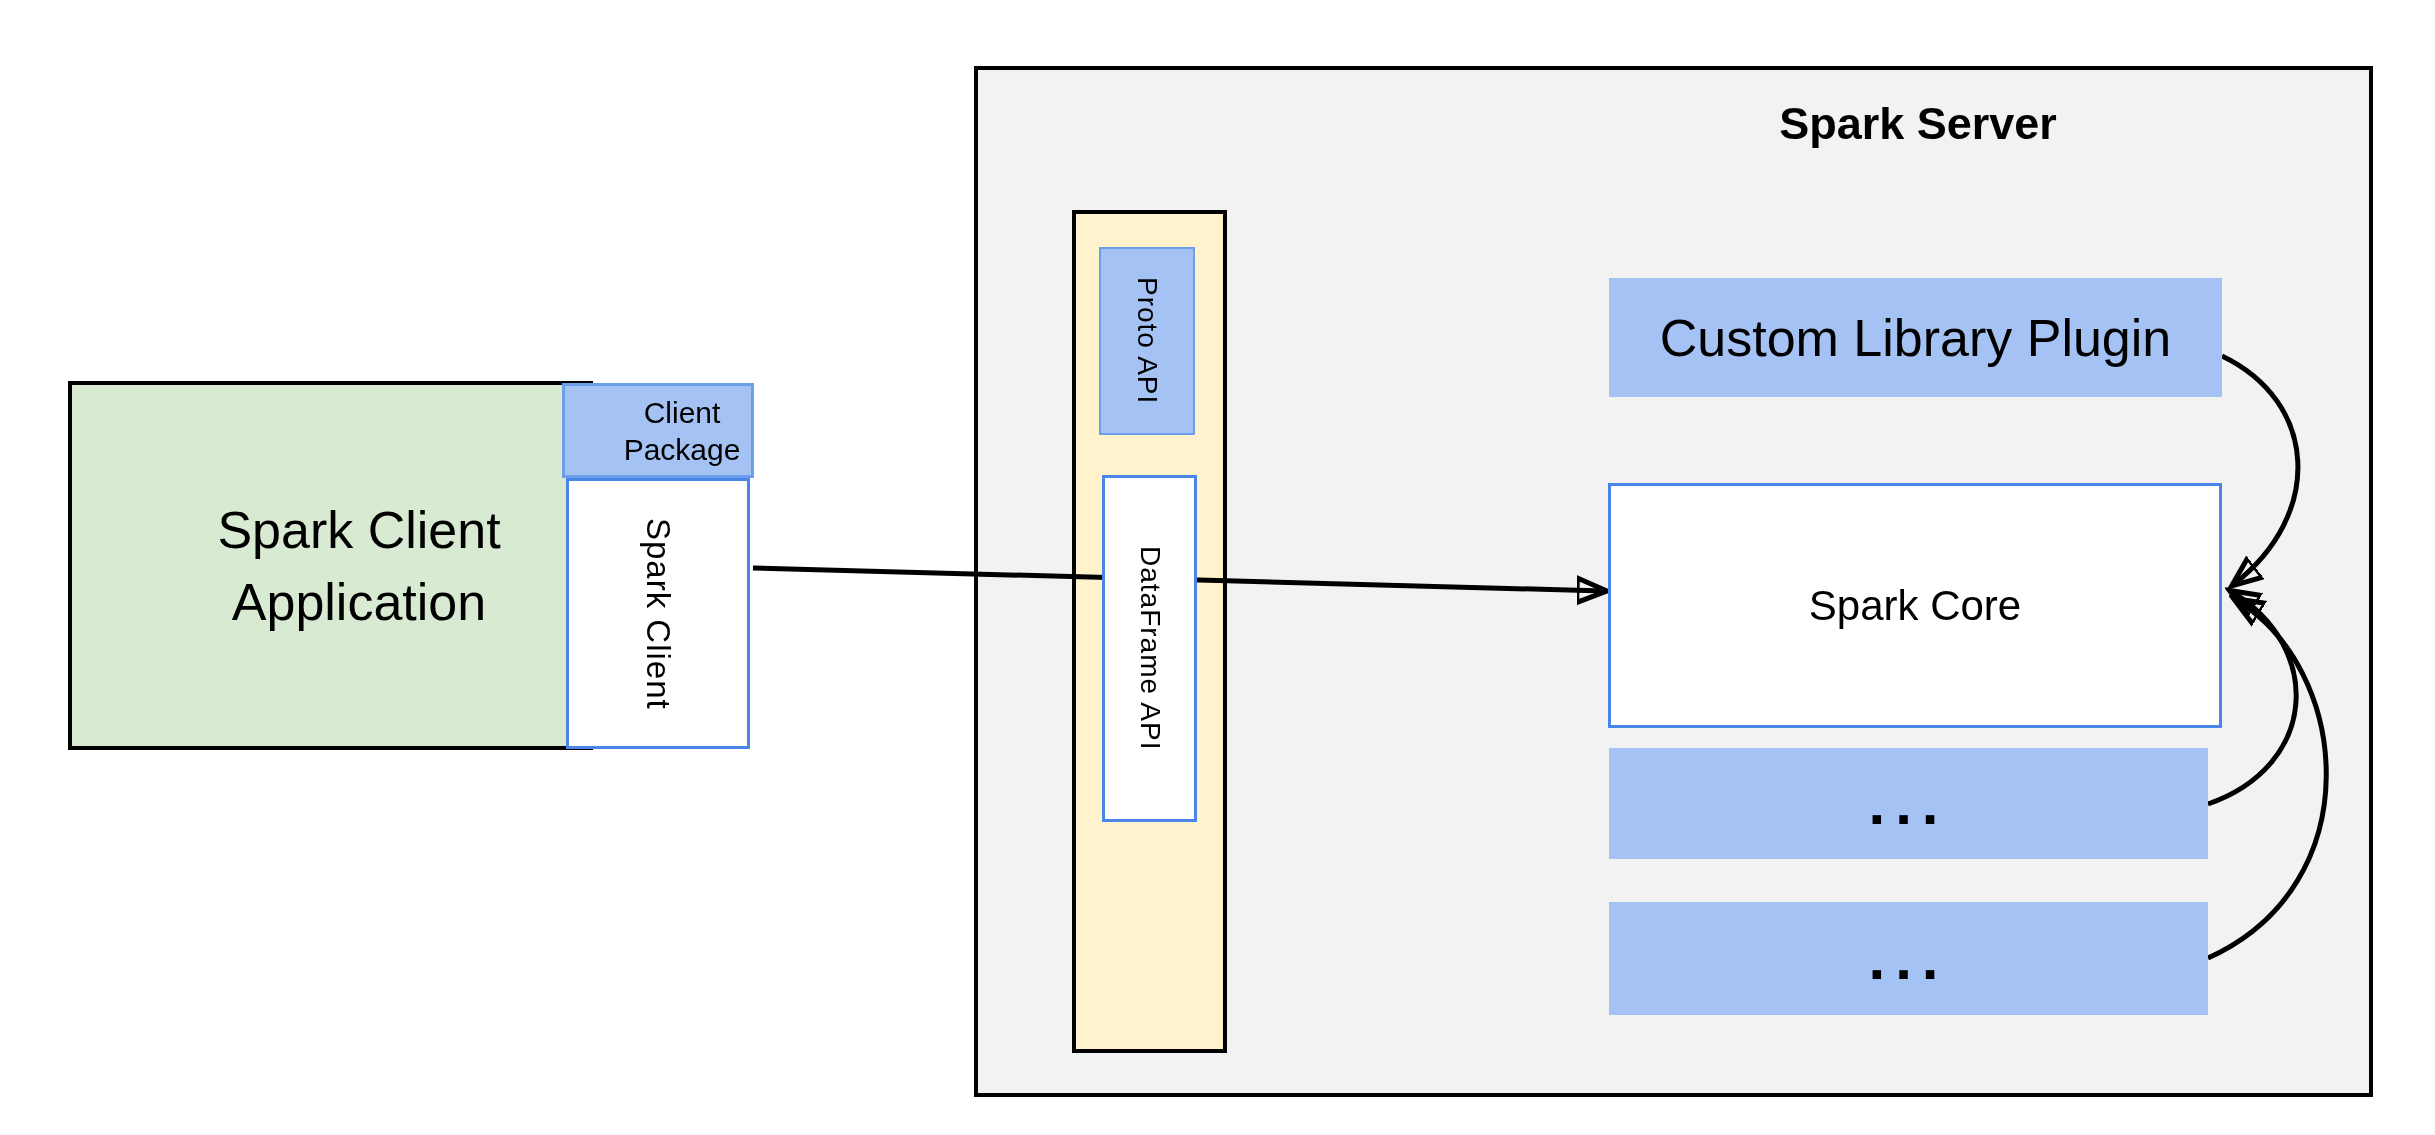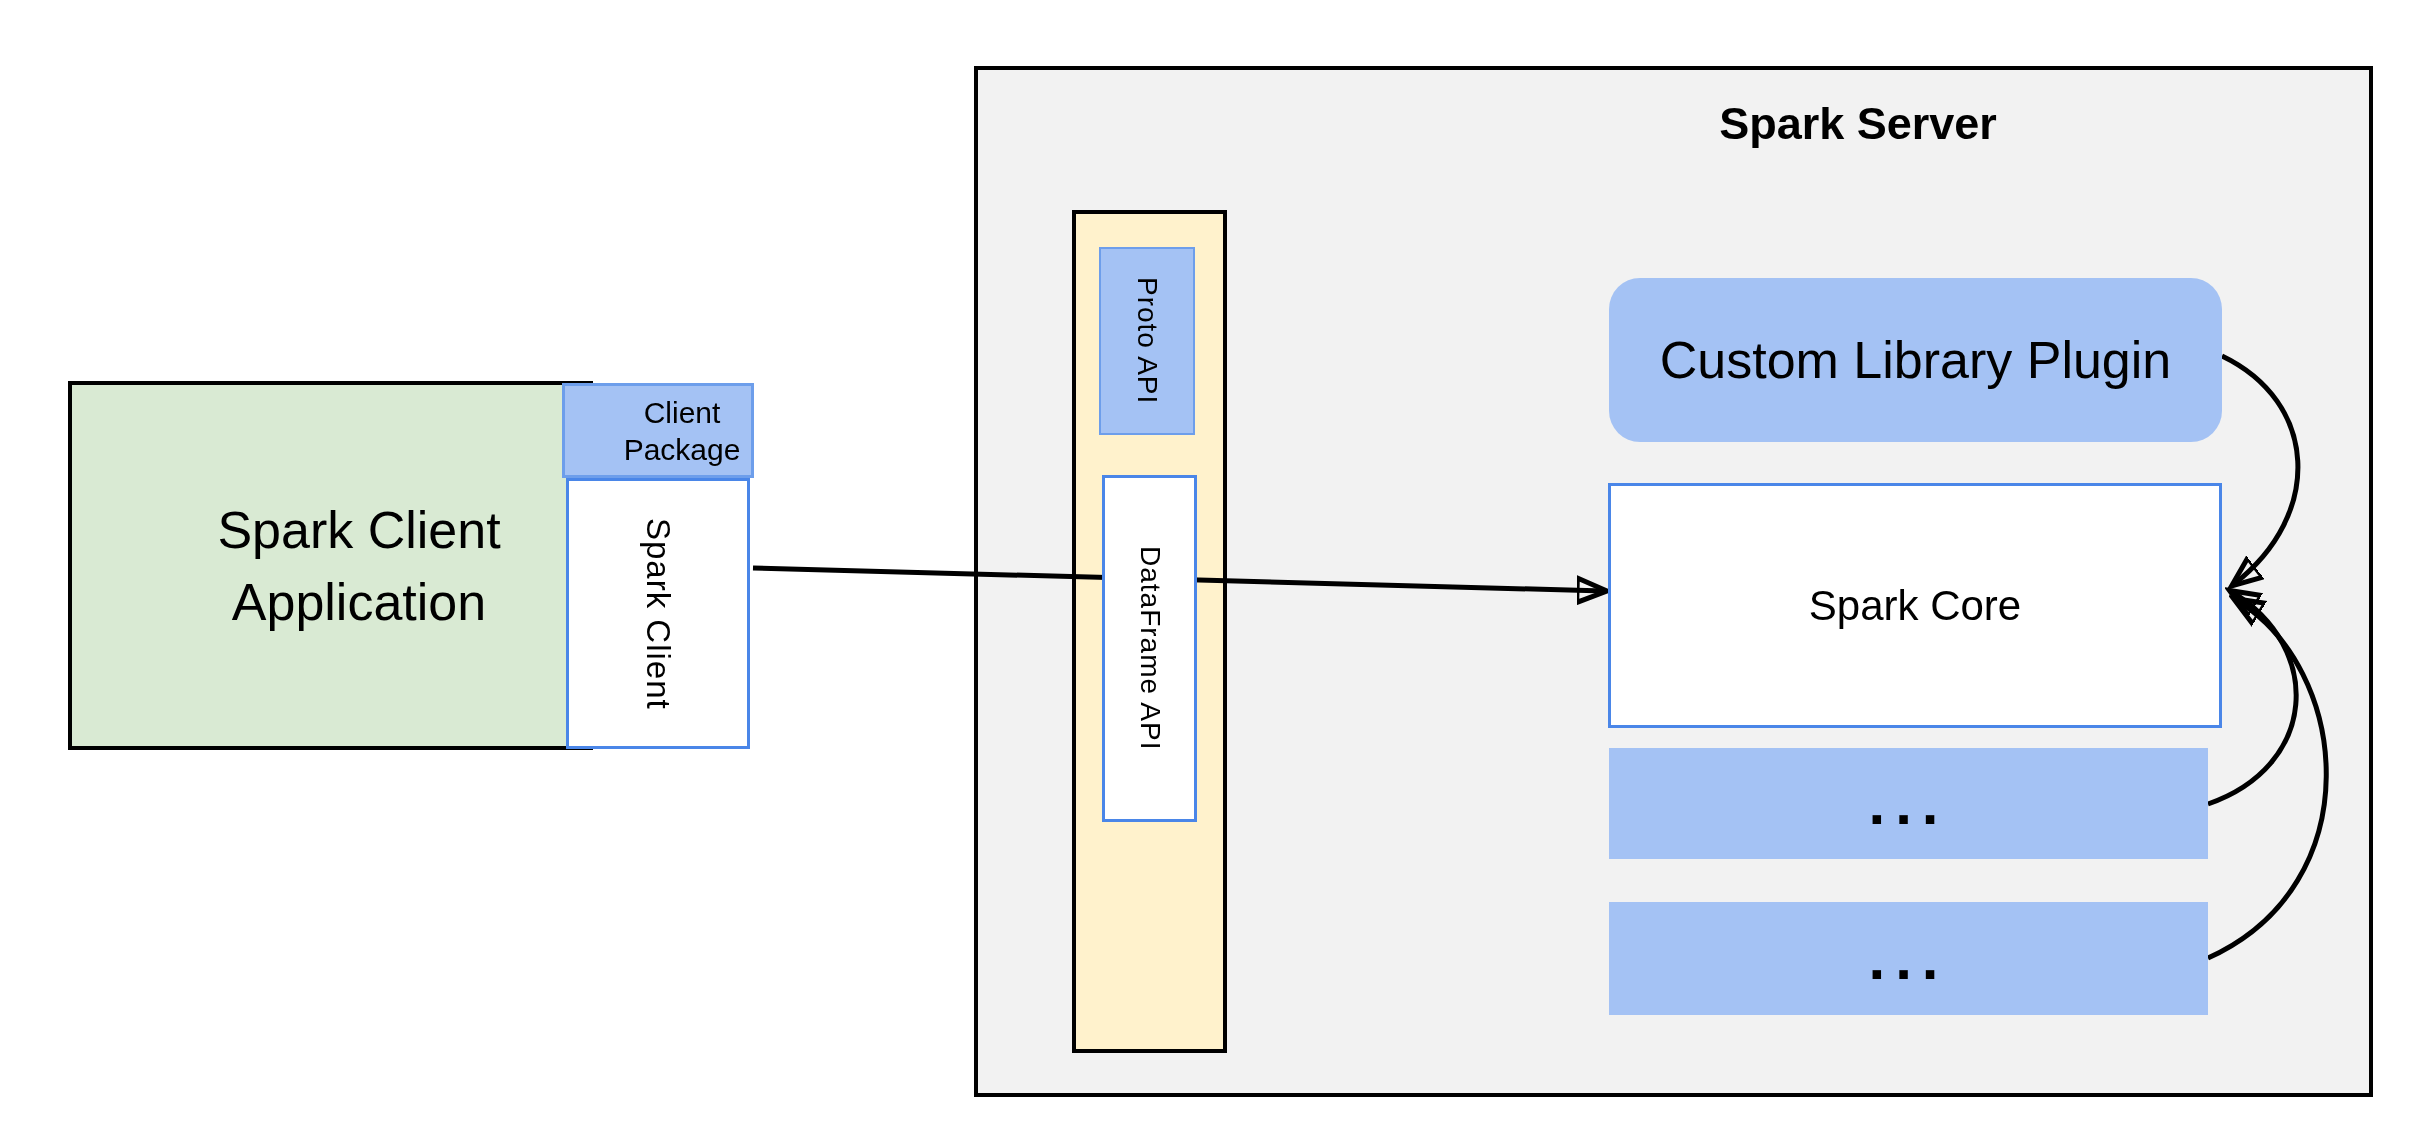--- a/index.html
+++ b/index.html
@@ -83,30 +83,29 @@
   
   .connect-title{
     left:980px;top:62px;width:360px;
     font-size:44px;line-height:61px;text-align:center;
   }
   .server-library-caption{
     left:1250px;top:237px;width:300px;
     font-size:44px;line-height:66px;text-align:left;
   }
   .server-title{
-    left:1658px;top:98px;width:400px;
+    left:1718px;top:98px;width:400px;
     font-size:45px;line-height:52px;font-weight:bold;text-align:center;
   }
 
   
   .plugin-box{
-    left:1609px;top:278px;width:613px;height:164px;
+    left:1609px;top:278px;width:613px;height:119px;
     background:var(--blue-fill);
     font-size:52px;
-    border-radius:31px;
   }
   .core-box{
     left:1608px;top:483px;width:614px;height:245px;
     background:#ffffff;
     border:3px solid var(--blue-border);
     font-size:42px;
   }
   .slot-box{
     left:1609px;width:599px;
     background:var(--blue-fill);

